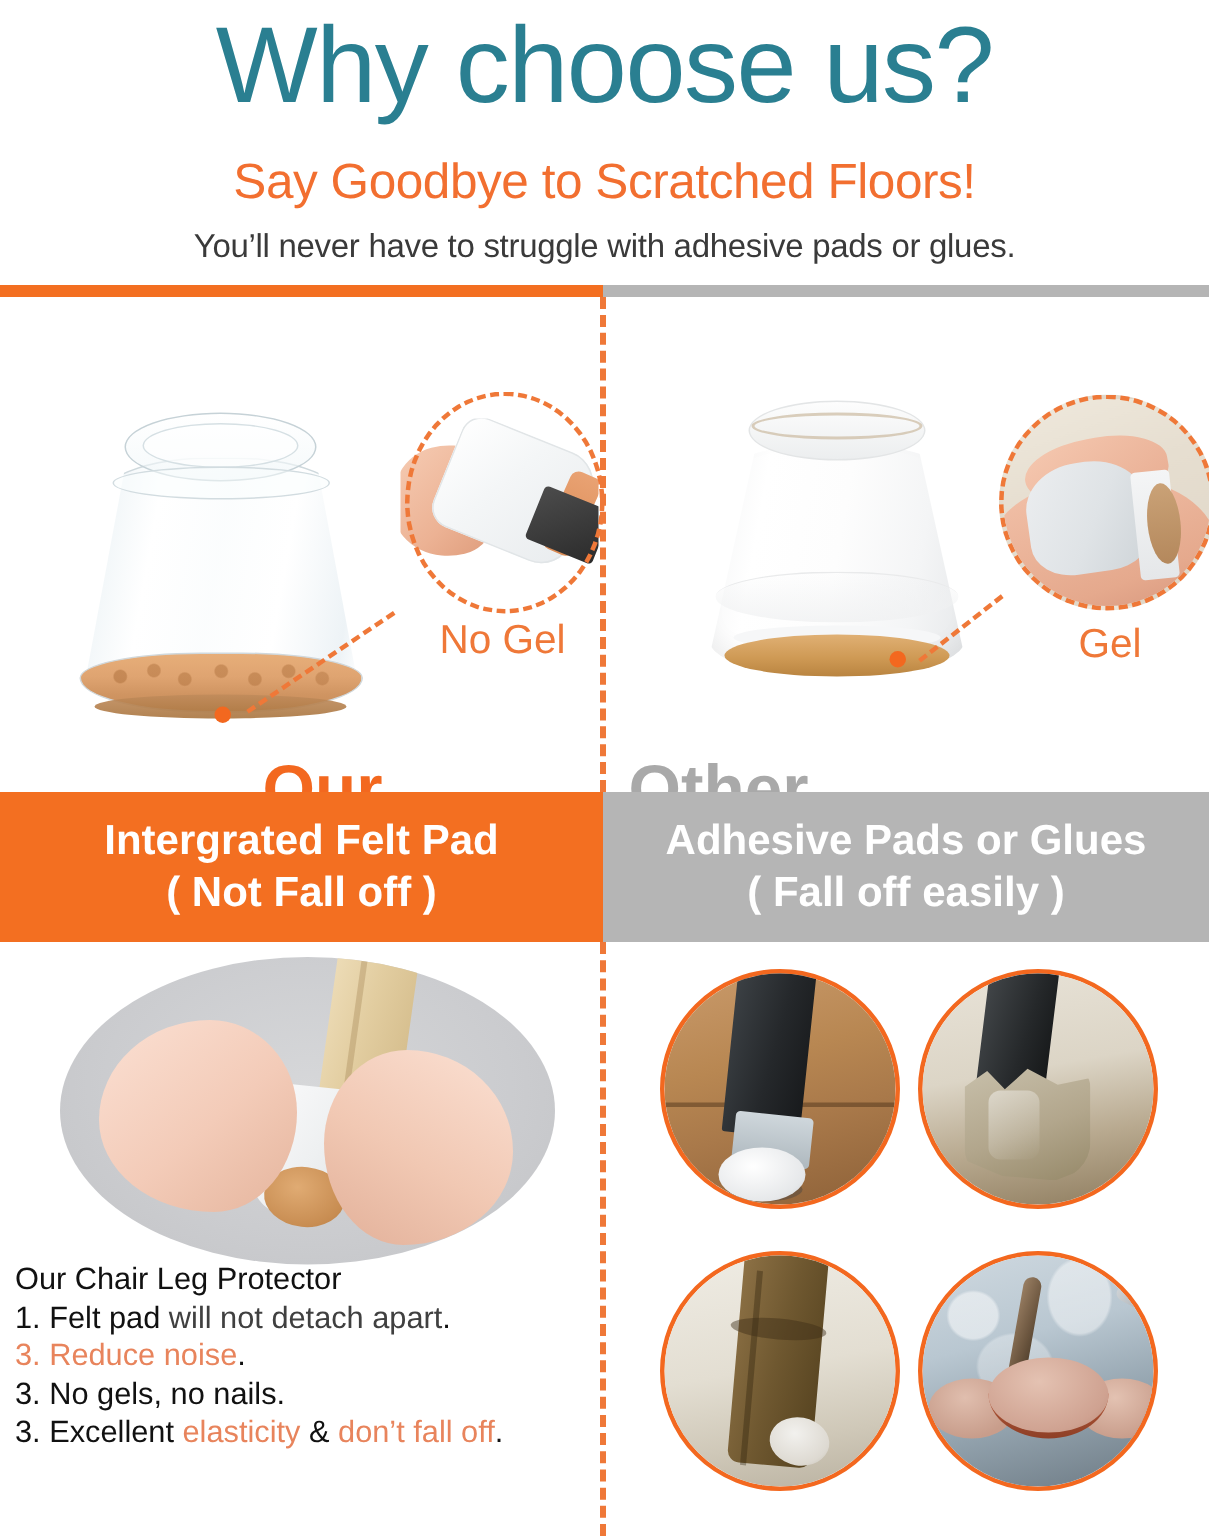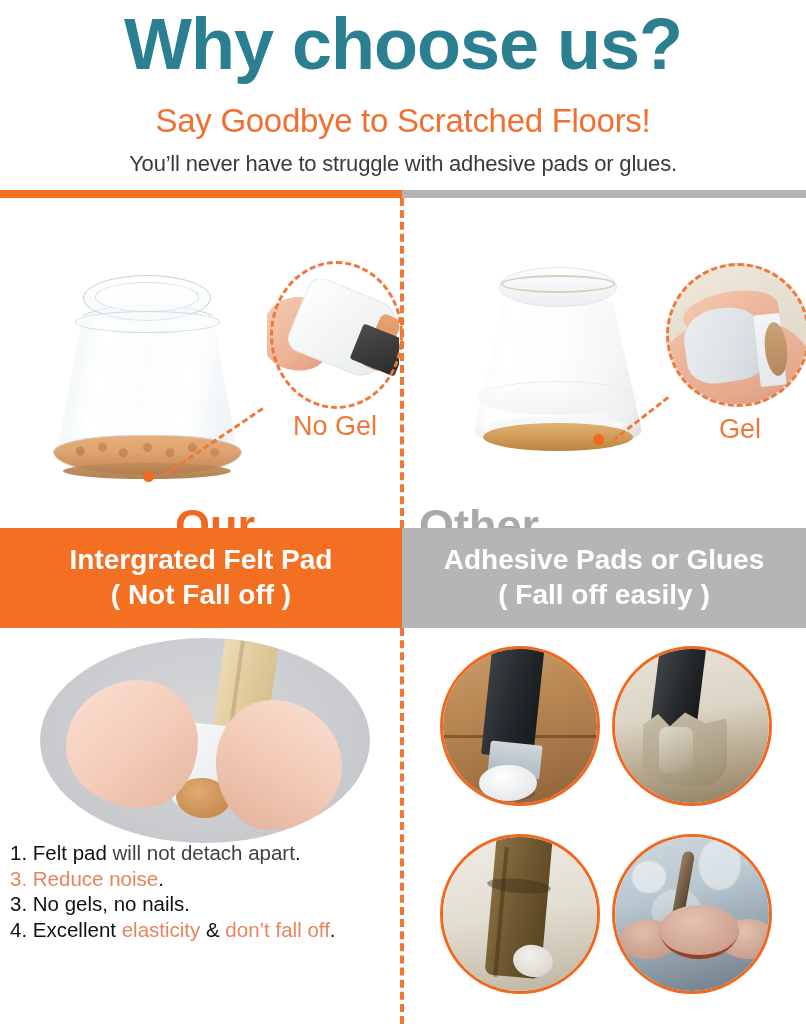--- a/index.html
+++ b/index.html
@@ -14,21 +14,21 @@
     position: relative;
     width: 806px; height: 1024px;
     background: #ffffff;
   }
 
   
   .hdr { position: absolute; left: 0; top: 0; width: 806px; height: 190px; }
   .hdr-title {
     position: absolute; left: 0; top: 8px; width: 806px;
     text-align: center;
-    font-size: 72px; font-weight: bold; line-height: 1.0;
+    font-size: 72px; font-weight: normal; line-height: 1.0;
     color: #2a7f91;
     letter-spacing: -1px;
   }
   .hdr-sub {
     position: absolute; left: 0; top: 104px; width: 806px;
     text-align: center;
     font-size: 33px; font-weight: normal; line-height: 1.0;
     color: #f26f30;
     letter-spacing: -0.3px;
   }
@@ -475,25 +475,26 @@
 
     <div class="oval">
       <div class="ov-leg"></div>
       <div class="ov-cup"></div>
       <div class="ov-felt"></div>
       <div class="ov-hand-l"></div>
       <div class="ov-hand-r"></div>
     </div>
 
     <div class="txt">
+      <div class="txt-line">Our Chair Leg Protector</div>
       <div id="feature-lines">
           <div class="txt-line"><span>1. Felt pad </span><span style="color: #404040;">will not detach apart</span><span>.</span></div>
           <div class="txt-line"><span style="color: rgb(232, 132, 92);">3. Reduce noise</span><span>.</span></div>
           <div class="txt-line"><span>3. No gels, no nails.</span></div>
-          <div class="txt-line"><span>4. Excellent </span><span style="color: rgb(232, 132, 92); text-align: center;">elasticity</span><span> &amp; </span><span style="color: rgb(232, 132, 92);">don’t fall off</span><span>.</span></div>
+          <div class="txt-line"><span>3. Excellent </span><span style="color: rgb(232, 132, 92); text-align: center;">elasticity</span><span> &amp; </span><span style="color: rgb(232, 132, 92);">don’t fall off</span><span>.</span></div>
         </div>
     </div>
 
     <div class="grid-ph gp1">
       <div class="p1-bg"></div>
         <div class="p1-seam"></div>
       <div class="p1-leg"></div>
         <div class="p1-clear"></div>
       <div class="p1-padb"></div>
         <div class="p1-pad"></div>

